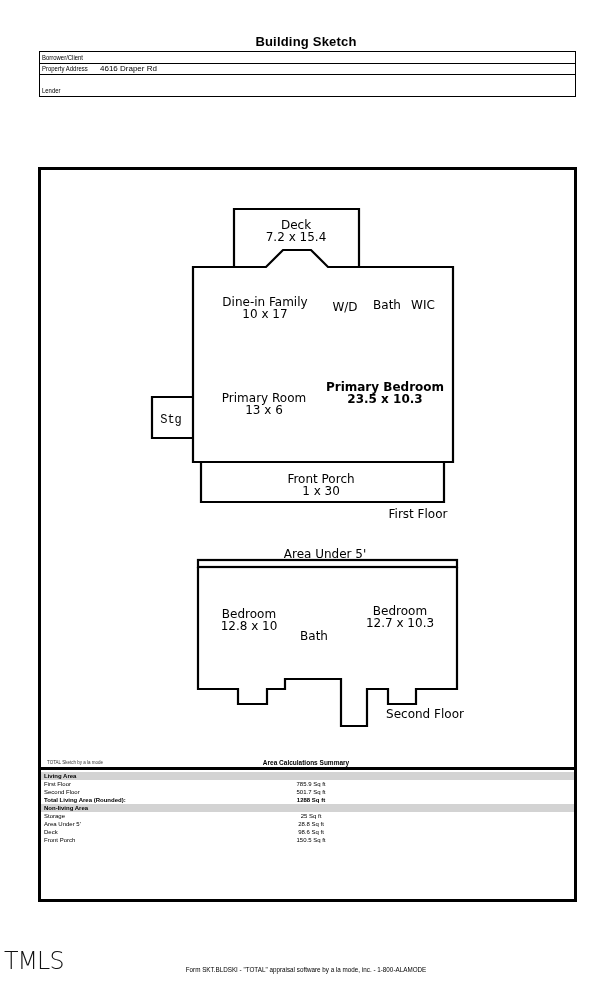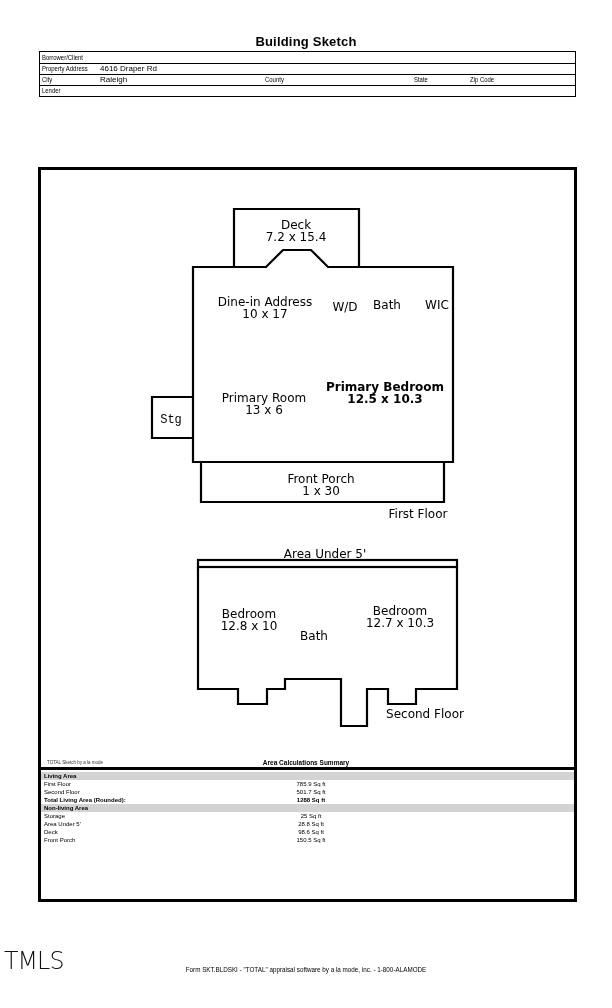--- a/index.html
+++ b/index.html
@@ -33,27 +33,20 @@
 
 <div class="abs hdr-table">
   <div class="hdr-row" style="top:0;">
     <span class="hdr-label">Borrower/Client</span>
     <span class="hdr-val"></span>
   </div>
   <div class="hdr-row" style="top:11px;">
     <span class="hdr-label">Property Address</span>
     <span class="hdr-val">4616 Draper Rd</span>
   </div>
-  <div class="hdr-row" style="top:22px;">
-    <span class="hdr-label">City</span>
-    <span class="hdr-val">Raleigh</span>
-    <span class="hdr-label" style="left:225px;">County</span>
-    <span class="hdr-label" style="left:374px;">State</span>
-    <span class="hdr-label" style="left:430px;">Zip Code</span>
-  </div>
   <div class="hdr-row" style="top:33px;">
     <span class="hdr-label">Lender</span>
     <span class="hdr-val"></span>
   </div>
 </div>
 
 <div class="abs frame"></div>
 
 <svg class="sketch" width="612" height="1008">
   <g fill="none" stroke="#000" stroke-width="2.2" stroke-linejoin="miter">
@@ -70,33 +63,33 @@
 
     <polyline points="198,567 198,689 238,689 238,704 267,704 267,689 285,689 285,679 341,679 341,726 367,726 367,689 388,689 388,704 416,704 416,689 457,689 457,567"></polyline>
   </g>
 </svg>
 
 <div class="lbl" style="left:296px;top:219px;">
   <div>Deck</div>
   <div>7.2 x 15.4</div>
 </div>
 <div class="lbl" style="left:265px;top:296px;">
-  <div>Dine-in Address</div>
+  <div>Dine-in Family</div>
   <div>10 x 17</div>
 </div>
 <div class="lbl" style="left:345px;top:301px;">W/D</div>
 <div class="lbl" style="left:387px;top:299px;">Bath</div>
-<div class="lbl" style="left:437px;top:299px;">WIC</div>
+<div class="lbl" style="left:423px;top:299px;">WIC</div>
 <div class="lbl" style="left:264px;top:392px;">
   <div>Primary Room</div>
   <div>13 x 6</div>
 </div>
 <div class="lbl" style="left:385px;top:381px;font-weight:bold;">
   <div>Primary Bedroom</div>
-  <div>12.5 x 10.3</div>
+  <div>23.5 x 10.3</div>
 </div>
 <div class="lbl" style="left:171px;top:414px;font-family:Liberation Mono, monospace;">Stg</div>
 <div class="lbl" style="left:321px;top:473px;">
   <div>Front Porch</div>
   <div>1 x 30</div>
 </div>
 <div class="lbl" style="left:418px;top:508px;">First Floor</div>
 
 <div class="lbl" style="left:325px;top:548px;">Area Under 5'</div>
 <div class="lbl" style="left:249px;top:608px;">

